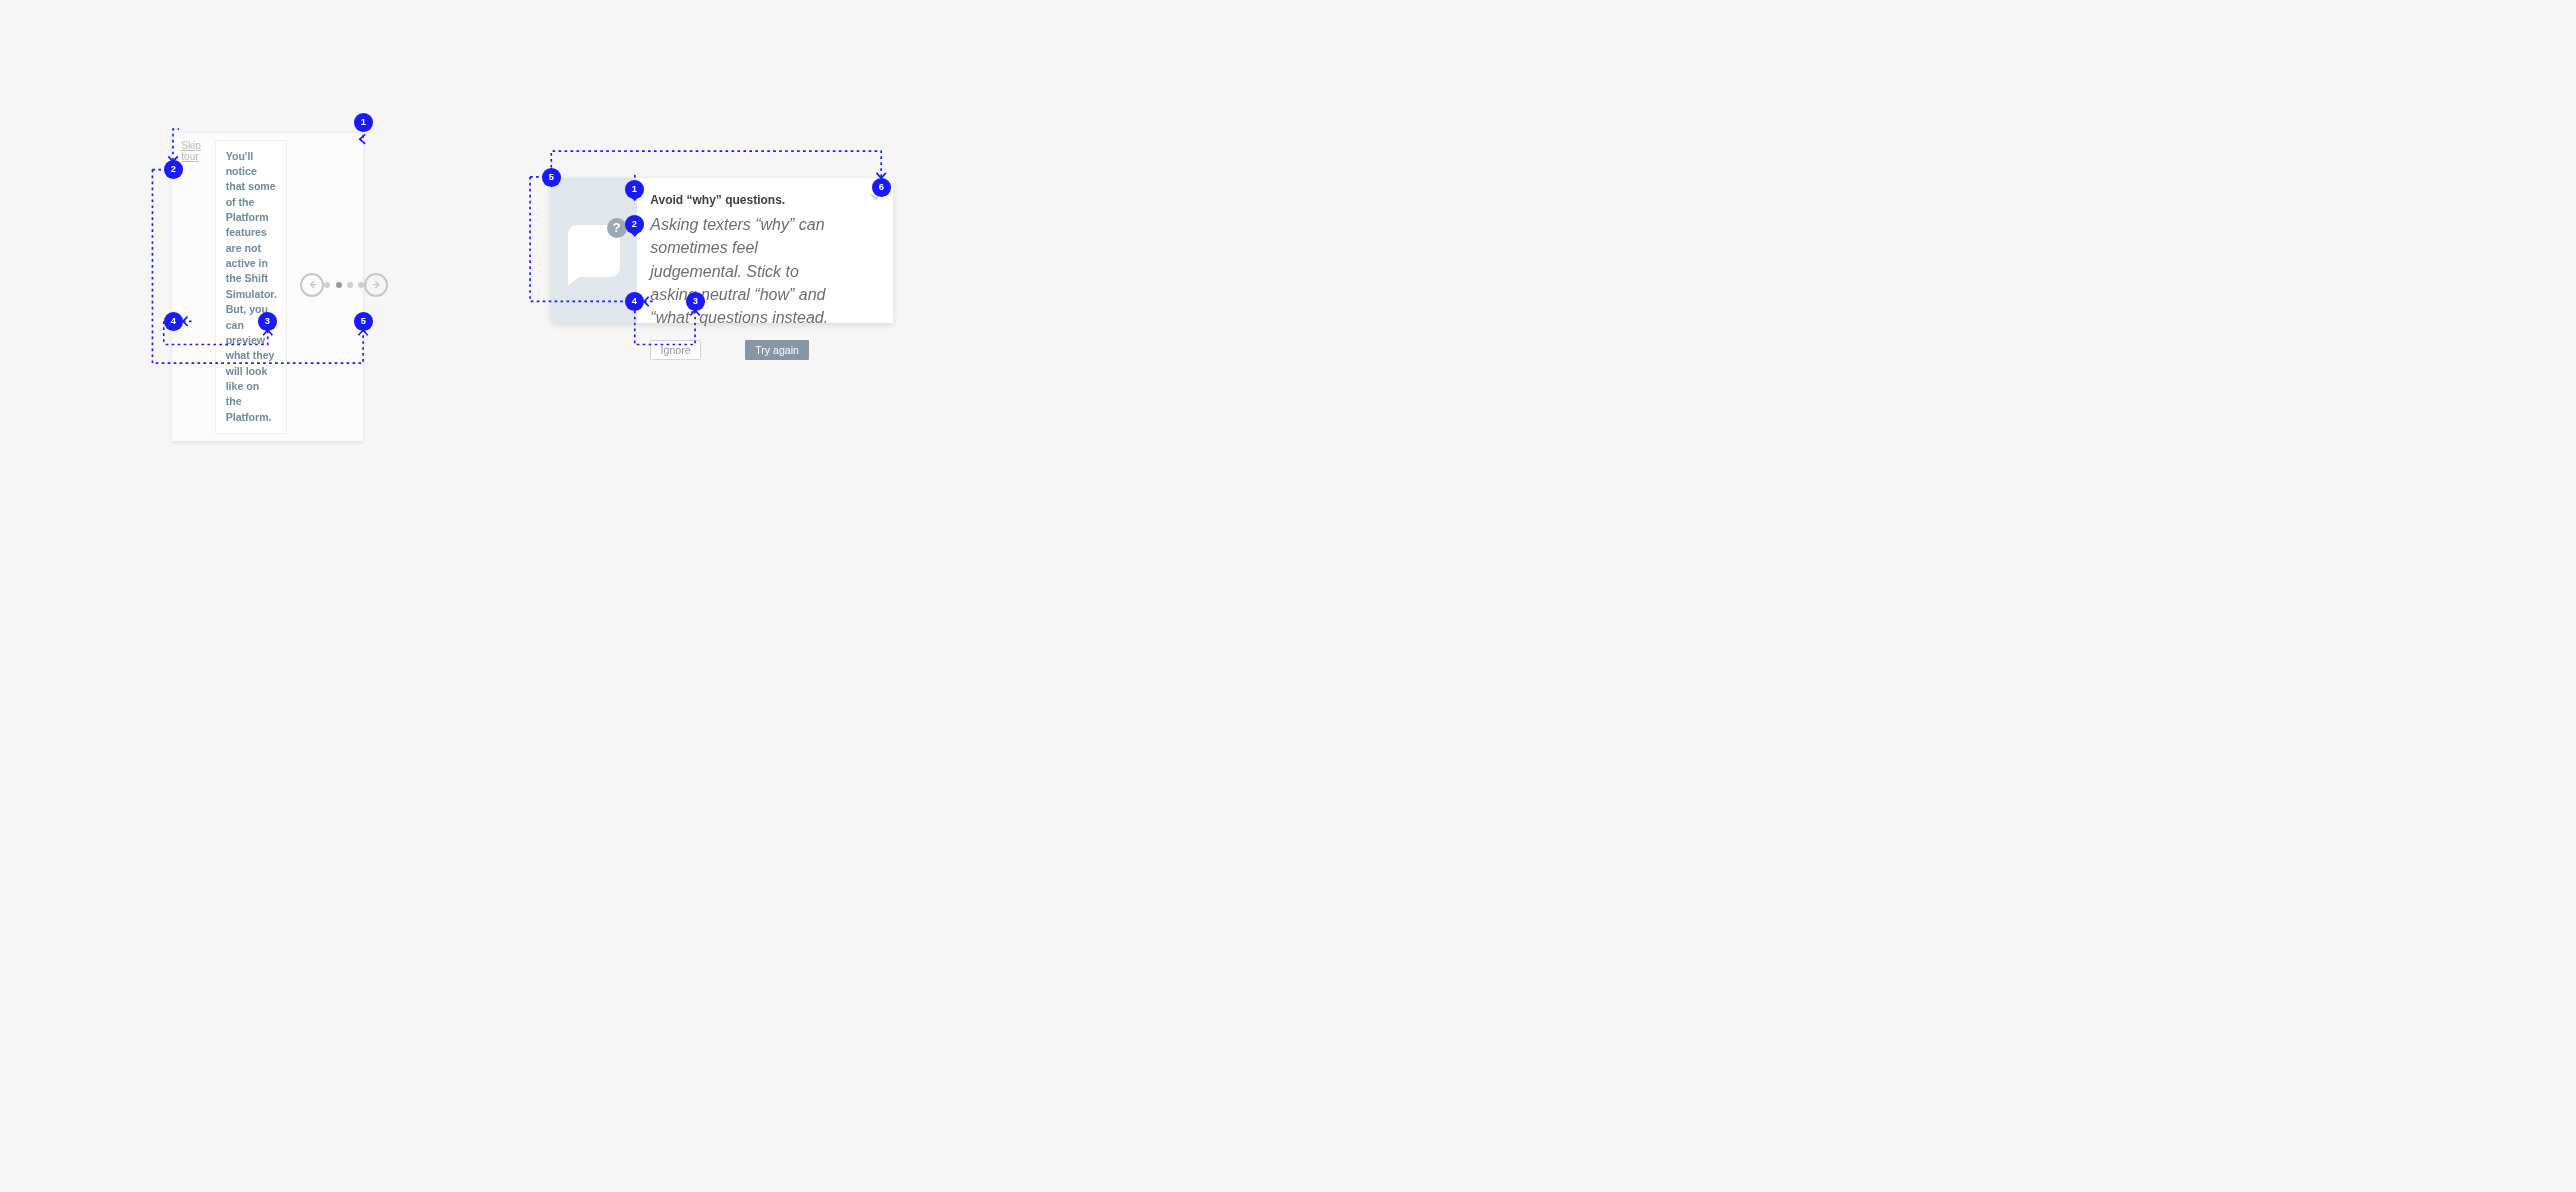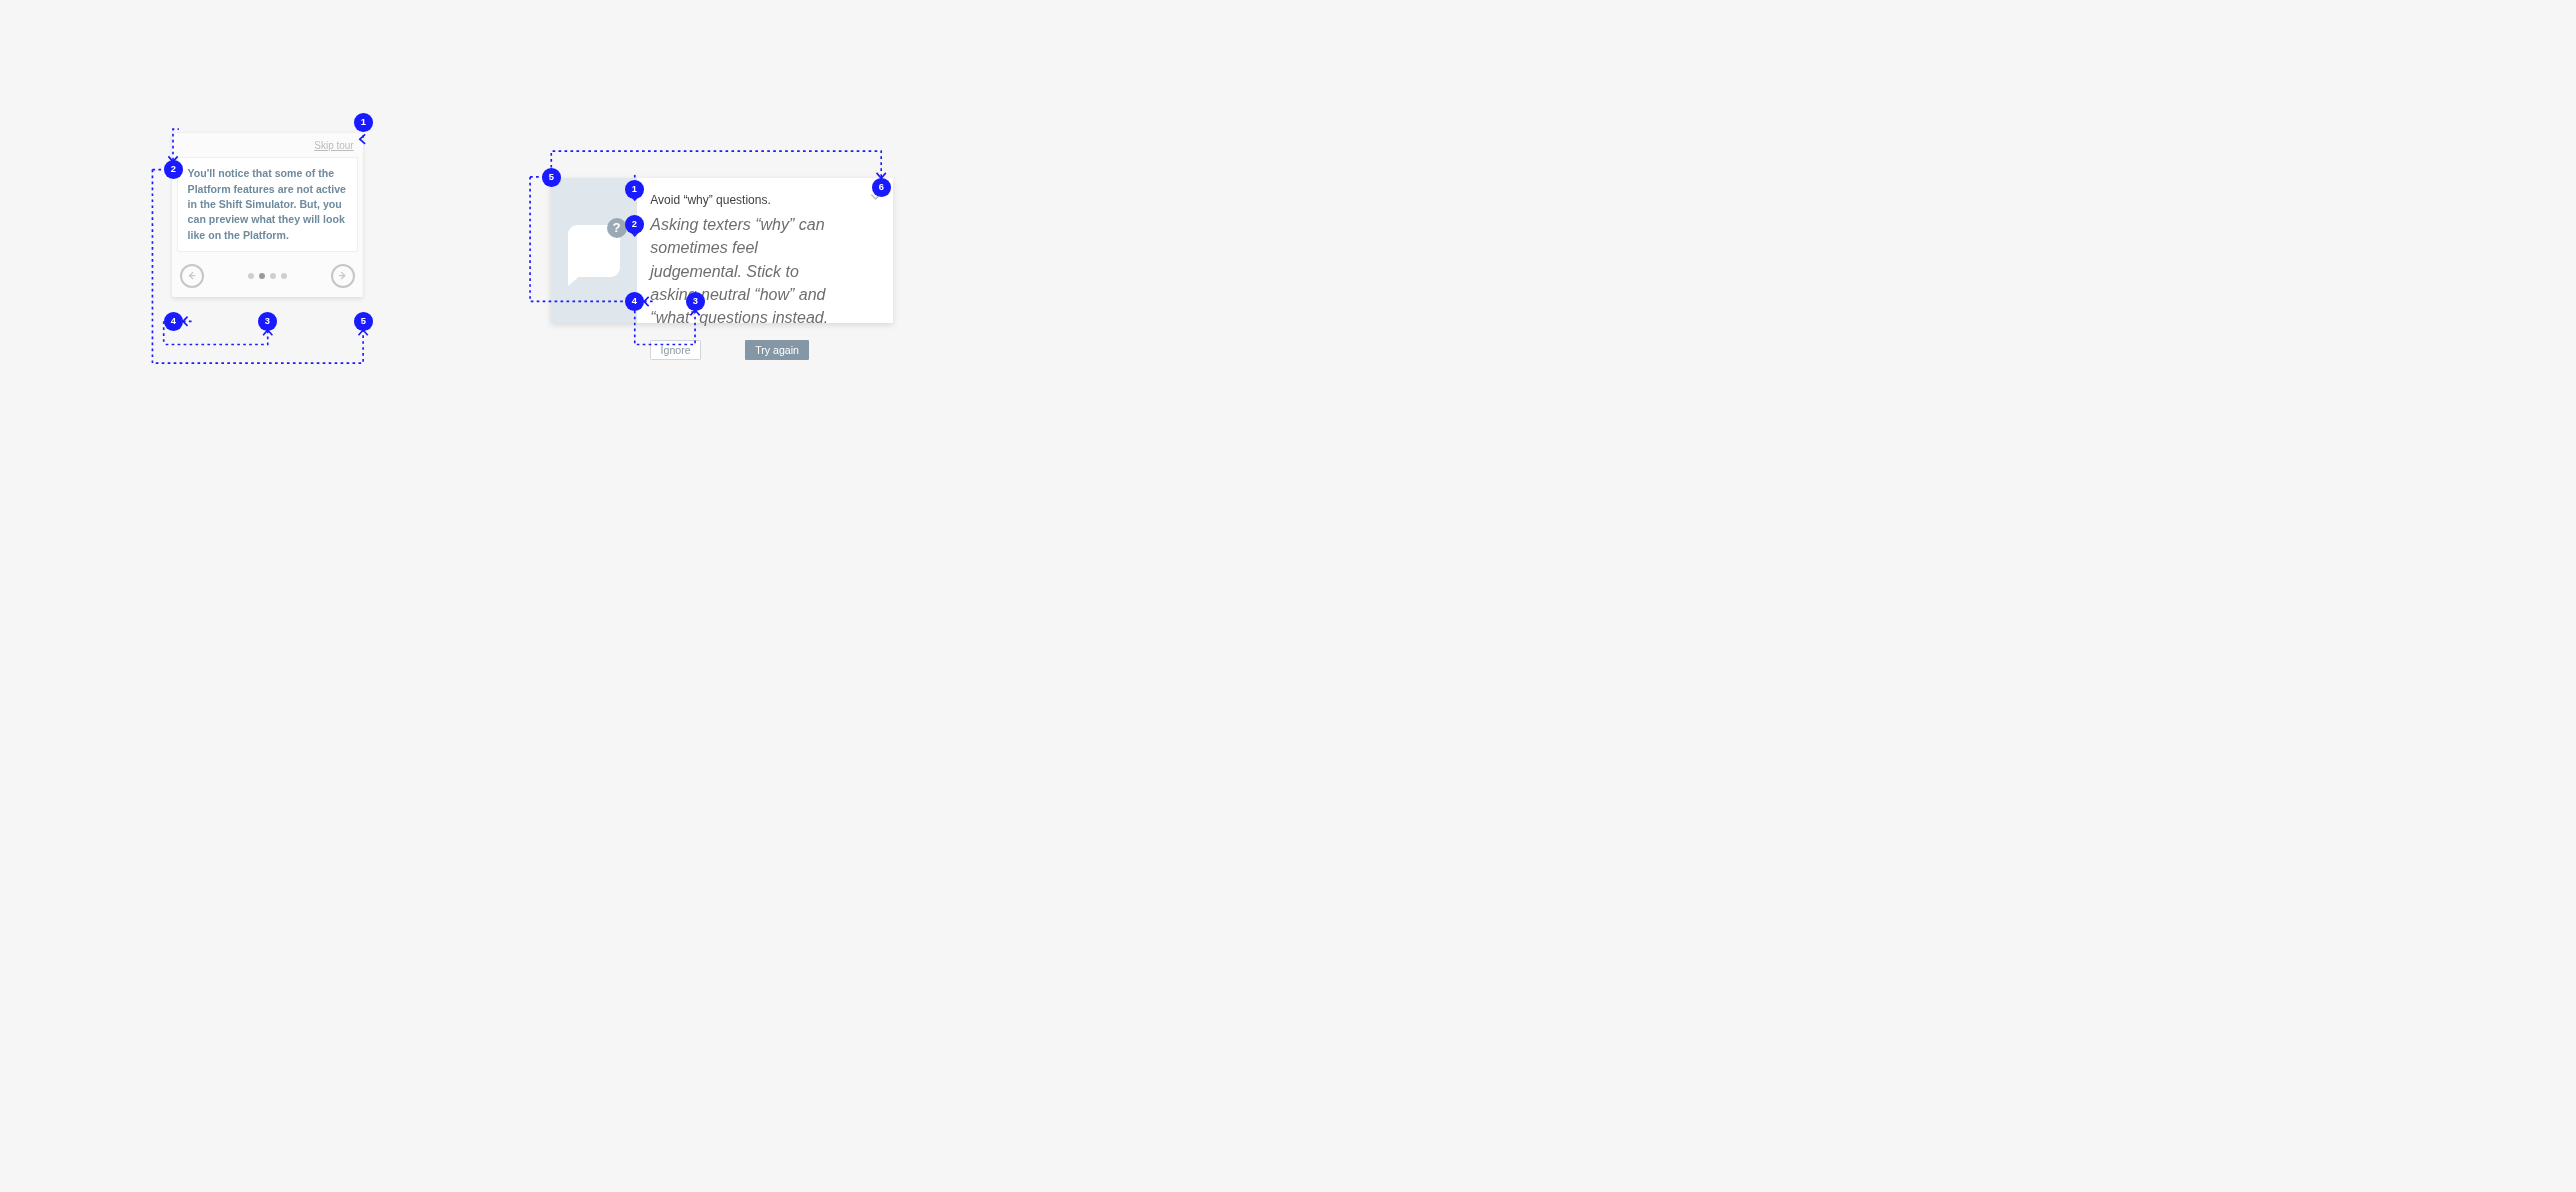--- a/index.html
+++ b/index.html
@@ -31,21 +31,21 @@
   
   .tour-card{
     position:absolute;
     left:172px;
     top:133px;
     width:191px;
     background:#fbfbfb;
     border-radius:2px;
     box-shadow:0 1.3px 4px rgba(0,0,0,.10);
     display:flex;
-    flex-direction:column;
+    flex-direction:row;
   }
   .tour-header{
     display:flex;justify-content:flex-end;
     padding:6.6px 9.3px 0 9.3px;
   }
   .skip-link{
     color:#bcbcbc;font-size:10px;text-decoration:underline;cursor:pointer;
   }
   .tour-body{
     background:#fff;border:0.7px solid var(--card-border);
@@ -88,21 +88,21 @@
   .bubble:after{
     content:"";position:absolute;left:0;bottom:-9.3px;width:0;height:0;
     border-top:12px solid #fff;border-right:14.6px solid transparent;
   }
   .qmark{
     position:absolute;right:-6.6px;top:-6.6px;width:20px;height:20px;border-radius:50%;
     background:#9aa9b4;color:#fff;display:flex;align-items:center;justify-content:center;
     font-weight:700;font-size:13.3px;
   }
   .tip-body{flex:1;padding:14.6px 13.3px 12px 13.3px;position:relative;}
-  .tip-title{font-weight:400;color:#3f3f3f;font-size:12px;margin:0 0 6.6px 0;}
+  .tip-title{font-weight:700;color:#3f3f3f;font-size:12px;margin:0 0 6.6px 0;}
   .tip-text{color:#6e6e6e;font-size:16px;line-height:1.45;margin:0 0 10.6px 0;max-width:192px;font-style:italic;}
   .tip-buttons{display:flex;gap:5px;}
   .btn{
     font-size:10.6px;padding:3.3px 9.3px;border-radius:1.3px;cursor:pointer;
     border:0.7px solid transparent;
   }
   .btn-ignore{color:#8a9aa6;border-color:#cfd7dd;background:#fff;}
   .btn-try{color:#fff;background:#8597a4;margin-left:39px;}
   .chevron{
     position:absolute;right:10.6px;top:12px;cursor:pointer;

